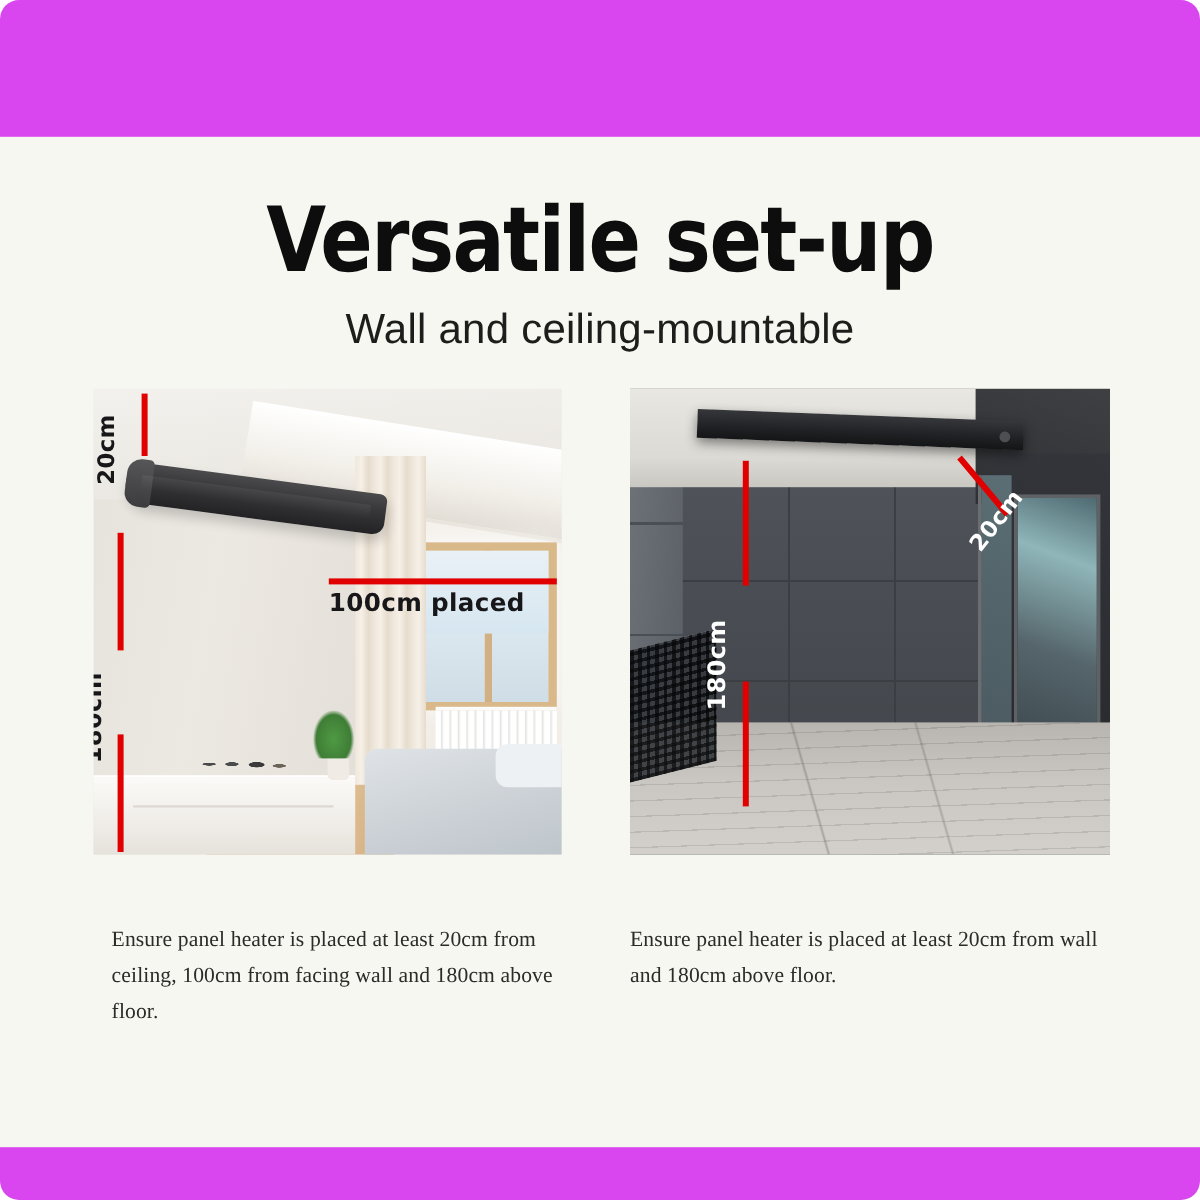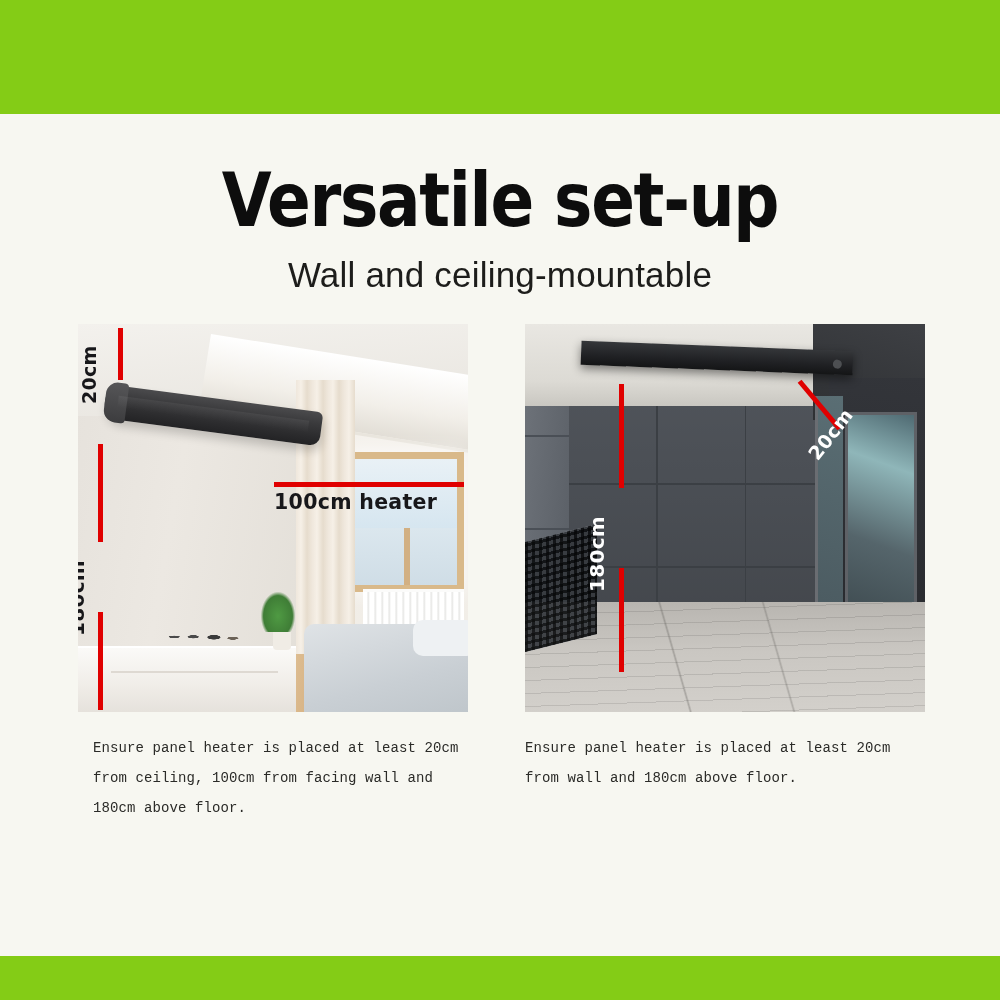--- a/index.html
+++ b/index.html
@@ -5,21 +5,22 @@
   html, body {
     margin: 0; padding: 0;
     width: 1000px; height: 1000px;
     background: #ffffff;
     font-family: "Liberation Sans", sans-serif;
     overflow: hidden;
   }
   #root {
     position: relative;
     width: 1000px; height: 1000px;
-    background: #84cc16;
+    background: #d946ef;
+    border-radius: 16px;
   }
   
   #panel {
     position: absolute;
     left: 0; top: 114px;
     width: 1000px; height: 842px;
     background: #f7f7f1;
   }
 
   
@@ -56,23 +57,23 @@
 
   .photo {
     position: relative;
     width: 100%;
     height: 388px;
     overflow: hidden;
     background: #d8d8d4;
   }
 
   .caption {
-    margin-top: 21px;
-    font-family: Liberation Mono, monospace;
-    font-size: 14px;
+    margin-top: 55px;
+    font-family: Liberation Serif, serif;
+    font-size: 18px;
     line-height: 30px;
     color: #2b2b28;
     letter-spacing: 0.1px;
   }
   #col-left .caption  { text-align: left; padding-left: 15px; }
   #col-right .caption { text-align: left; }
 
   
   #bedroom { background: #efece7; }
   .bd-ceiling {
@@ -341,21 +342,21 @@
       </div>
 
       <div class="rl rl-v" id="l-20-bar"></div>
       <div class="meas-label meas-dark rot-up" id="l-20-label">20cm</div>
 
       <div class="rl rl-v" id="l-180-bar-a"></div>
       <div class="rl rl-v" id="l-180-bar-b"></div>
       <div class="meas-label meas-dark rot-up" id="l-180-label">180cm</div>
 
       <div class="rl rl-h" id="l-100-bar"></div>
-      <div class="meas-label meas-dark" id="l-100-label">100cm heater</div>
+      <div class="meas-label meas-dark" id="l-100-label">100cm placed</div>
     </div>
 
     <div class="caption">Ensure panel heater is placed at least 20cm from ceiling, 100cm from facing wall and 180cm above floor.</div>
   </div>
 
   <div class="col" id="col-right">
 
     <div class="photo" id="balcony">
       <div class="bc-wall-left"></div>
       <div class="bc-wall-back"></div>

